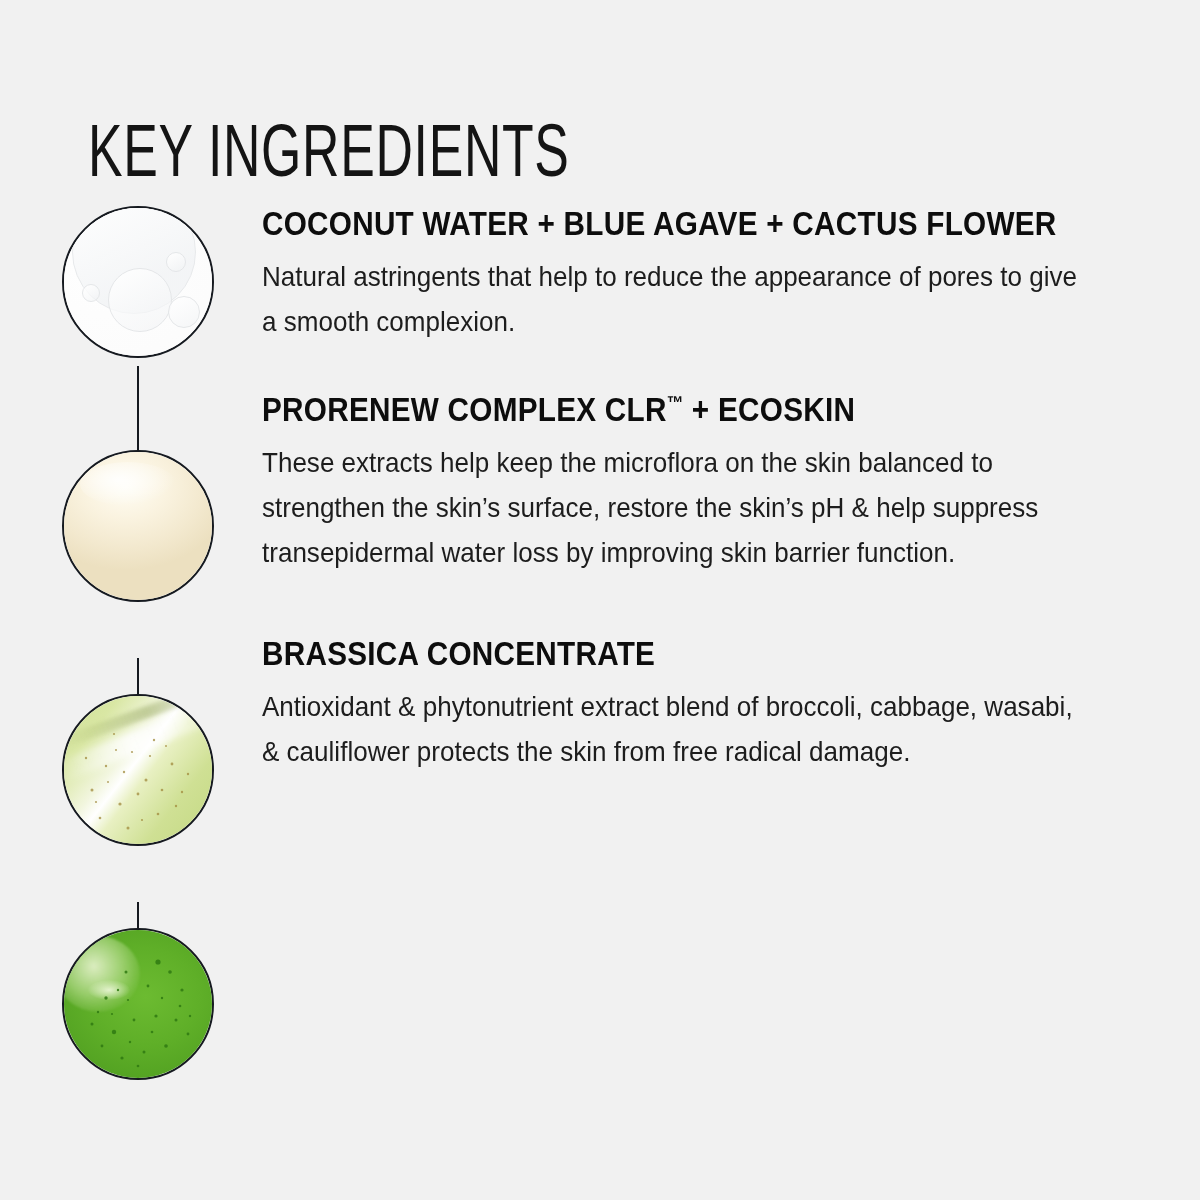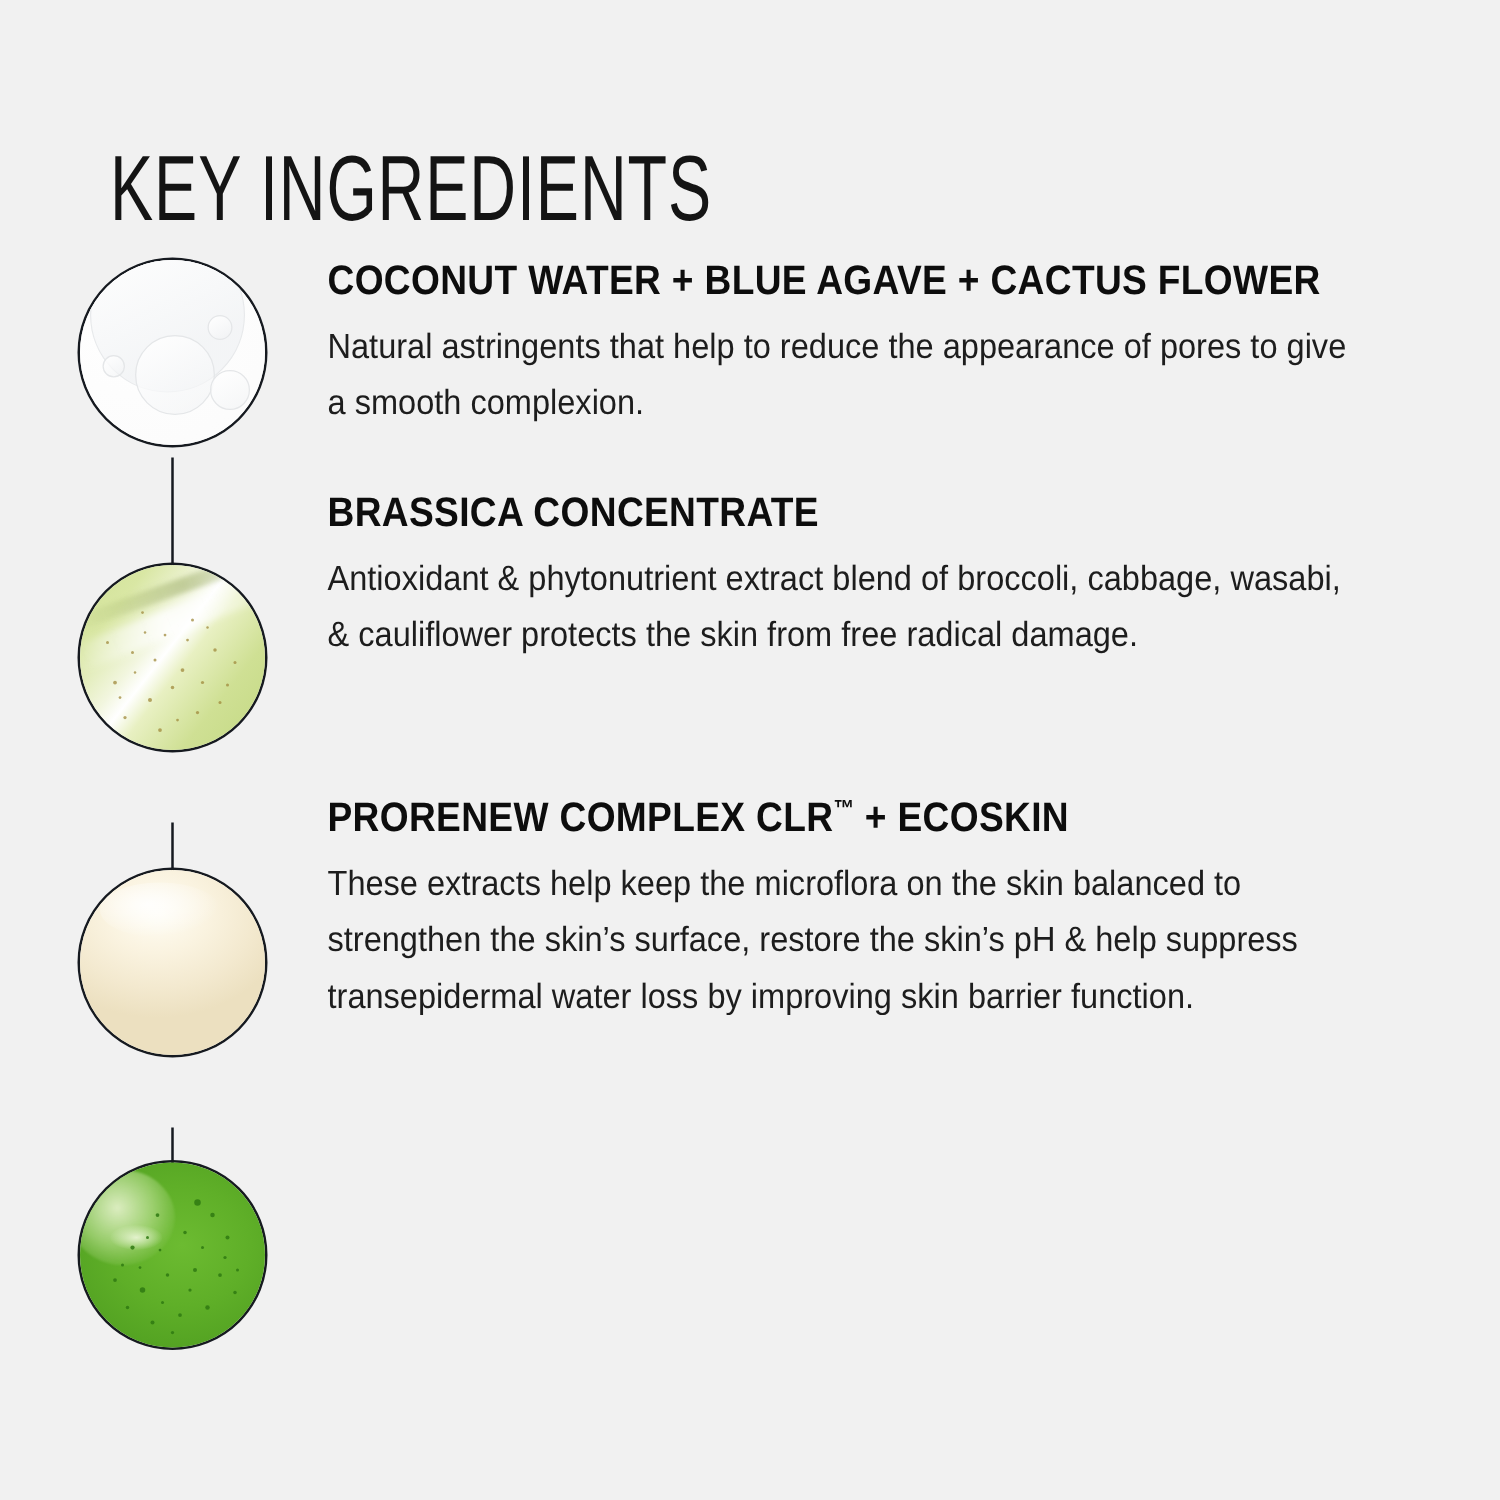--- a/index.html
+++ b/index.html
@@ -267,20 +267,37 @@
               <span class="bub bub-s2"></span>
               <span class="bub bub-s3"></span>
             </div>
           </div>
           <div class="connector"></div>
         </div>
       </div>
       <div class="text-col">
         <div class="ing-title">COCONUT WATER + BLUE AGAVE + CACTUS FLOWER</div>
         <p class="ing-desc">Natural astringents that help to reduce the appearance of pores to give a smooth complexion.</p>
+      </div>
+    </div>
+
+    <div class="ingredient-row row-1">
+      <div class="swatch-col">
+        <div class="swatch-wrap">
+          <div class="swatch">
+            <div class="swatch-inner sw-cream">
+              <span class="gloss"></span>
+            </div>
+          </div>
+          <div class="connector"></div>
+        </div>
+      </div>
+      <div class="text-col">
+        <div class="ing-title"><span>PRORENEW COMPLEX CLR</span><sup>™</sup><span> + ECOSKIN</span></div>
+        <p class="ing-desc">These extracts help keep the microflora on the skin balanced to strengthen the skin’s surface, restore the skin’s pH &amp; help suppress transepidermal water loss by improving skin barrier function.</p>
       </div>
     </div>
 
     <div class="ingredient-row row-2">
       <div class="swatch-col">
         <div class="swatch-wrap">
           <div class="swatch">
             <div class="swatch-inner sw-ltgreen">
               <span class="streak2"></span>
               <span class="streak"></span>
@@ -316,37 +333,20 @@
           </div>
           <div class="connector"></div>
         </div>
       </div>
       <div class="text-col">
         <div class="ing-title">BRASSICA CONCENTRATE</div>
         <p class="ing-desc">Antioxidant &amp; phytonutrient extract blend of broccoli, cabbage, wasabi, &amp; cauliflower protects the skin from free radical damage.</p>
       </div>
     </div>
 
-    <div class="ingredient-row row-1">
-      <div class="swatch-col">
-        <div class="swatch-wrap">
-          <div class="swatch">
-            <div class="swatch-inner sw-cream">
-              <span class="gloss"></span>
-            </div>
-          </div>
-          <div class="connector"></div>
-        </div>
-      </div>
-      <div class="text-col">
-        <div class="ing-title"><span>PRORENEW COMPLEX CLR</span><sup>™</sup><span> + ECOSKIN</span></div>
-        <p class="ing-desc">These extracts help keep the microflora on the skin balanced to strengthen the skin’s surface, restore the skin’s pH &amp; help suppress transepidermal water loss by improving skin barrier function.</p>
-      </div>
-    </div>
-
     <div class="ingredient-row row-3">
       <div class="swatch-col">
         <div class="swatch-wrap">
           <div class="swatch">
             <div class="swatch-inner sw-green">
               <span class="hl"></span>
               <span class="hl2"></span>
               <svg class="speckles" viewBox="0 0 152 152">
                 <g fill="#2f7a12" opacity="0.85">
                   <circle cx="96" cy="34" r="2.6"></circle>

